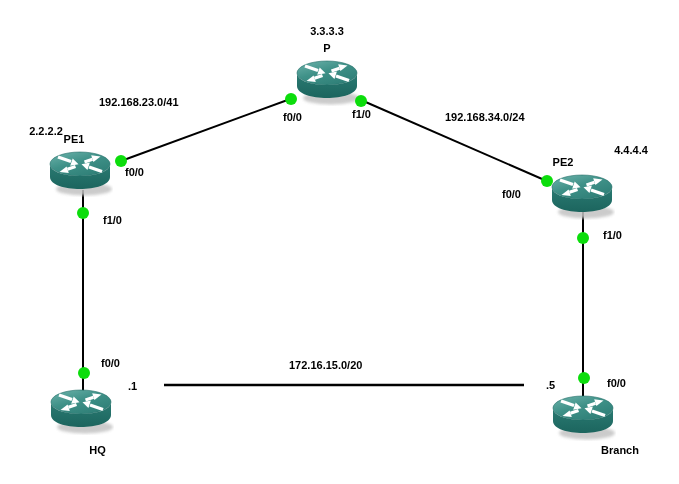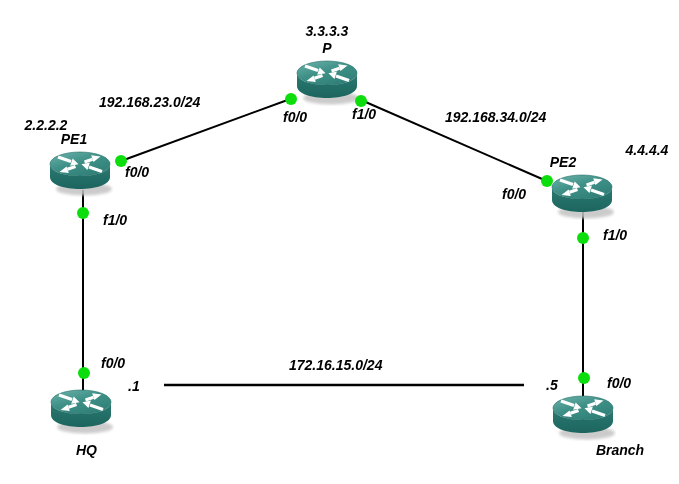--- a/index.html
+++ b/index.html
@@ -26,25 +26,24 @@
   .labels { z-index: 4; }
   .router {
     position: absolute;
     width: 66px;
     height: 48px;
     cursor: pointer;
   }
   .lbl {
     position: absolute;
     font-weight: bold;
-    font-size: 14px;
+    font-size: 11px;
     line-height: 13px;
     color: #000000;
     white-space: nowrap;
-    font-style: italic;
   }
   .center { text-align: center; }
 </style>
 </head>
 <body>
 
 <div class="canvas">
 
   <svg width="0" height="0" style="position:absolute">
     <defs>
@@ -121,30 +120,30 @@
     <circle cx="361" cy="101" r="6" fill="#0cdd0c"></circle>
     <circle cx="547" cy="181" r="6" fill="#0cdd0c"></circle>
     <circle cx="583" cy="238" r="6" fill="#0cdd0c"></circle>
     <circle cx="84" cy="373" r="6" fill="#0cdd0c"></circle>
     <circle cx="584" cy="378" r="6" fill="#0cdd0c"></circle>
   </svg>
 
   <div class="layer labels">
     <div class="lbl center" style="left:300px;top:25px;width:54px">3.3.3.3</div>
     <div class="lbl center" style="left:300px;top:42px;width:54px">P</div>
-    <div class="lbl center" style="left:18px;top:119px;width:56px">2.2.2.2</div>
+    <div class="lbl center" style="left:18px;top:125px;width:56px">2.2.2.2</div>
     <div class="lbl center" style="left:48px;top:133px;width:52px">PE1</div>
-    <div class="lbl center" style="left:620px;top:144px;width:54px">4.4.4.4</div>
+    <div class="lbl center" style="left:604px;top:144px;width:54px">4.4.4.4</div>
     <div class="lbl center" style="left:537px;top:156px;width:52px">PE2</div>
-    <div class="lbl center" style="left:59px;top:444px;width:55px">HQ</div>
+    <div class="lbl center" style="left:70px;top:444px;width:55px">HQ</div>
     <div class="lbl center" style="left:592px;top:444px;width:56px">Branch</div>
 
-    <div class="lbl" style="left:99px;top:96px">192.168.23.0/24</div>
+    <div class="lbl" style="left:99px;top:96px">192.168.23.0/41</div>
     <div class="lbl" style="left:445px;top:111px">192.168.34.0/24</div>
-    <div class="lbl" style="left:289px;top:359px">172.16.15.0/24</div>
+    <div class="lbl" style="left:289px;top:359px">172.16.15.0/20</div>
 
     <div class="lbl" style="left:283px;top:111px">f0/0</div>
     <div class="lbl" style="left:352px;top:108px">f1/0</div>
     <div class="lbl" style="left:125px;top:166px">f0/0</div>
     <div class="lbl" style="left:103px;top:214px">f1/0</div>
     <div class="lbl" style="left:502px;top:188px">f0/0</div>
     <div class="lbl" style="left:603px;top:229px">f1/0</div>
     <div class="lbl" style="left:101px;top:357px">f0/0</div>
     <div class="lbl" style="left:607px;top:377px">f0/0</div>
 

